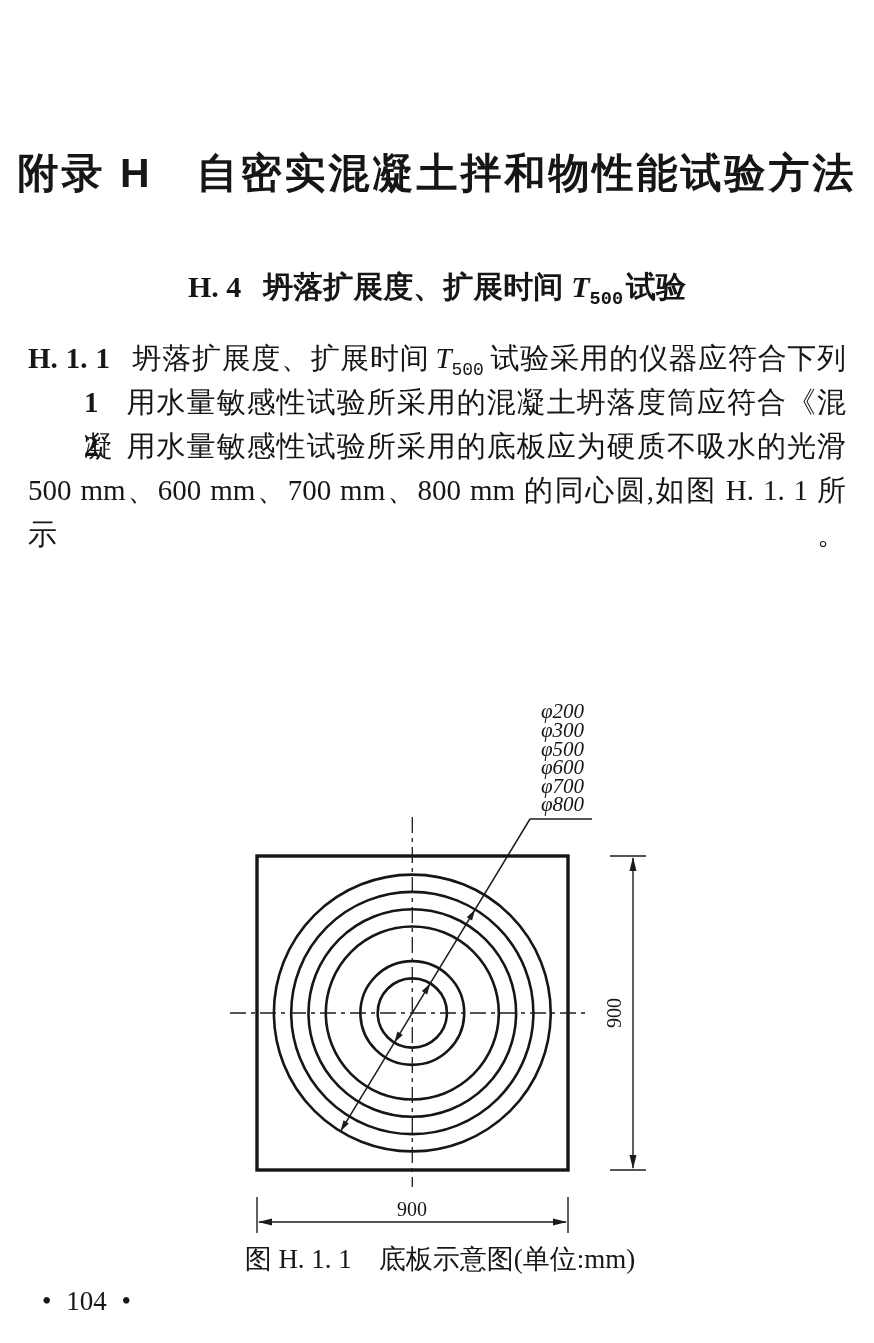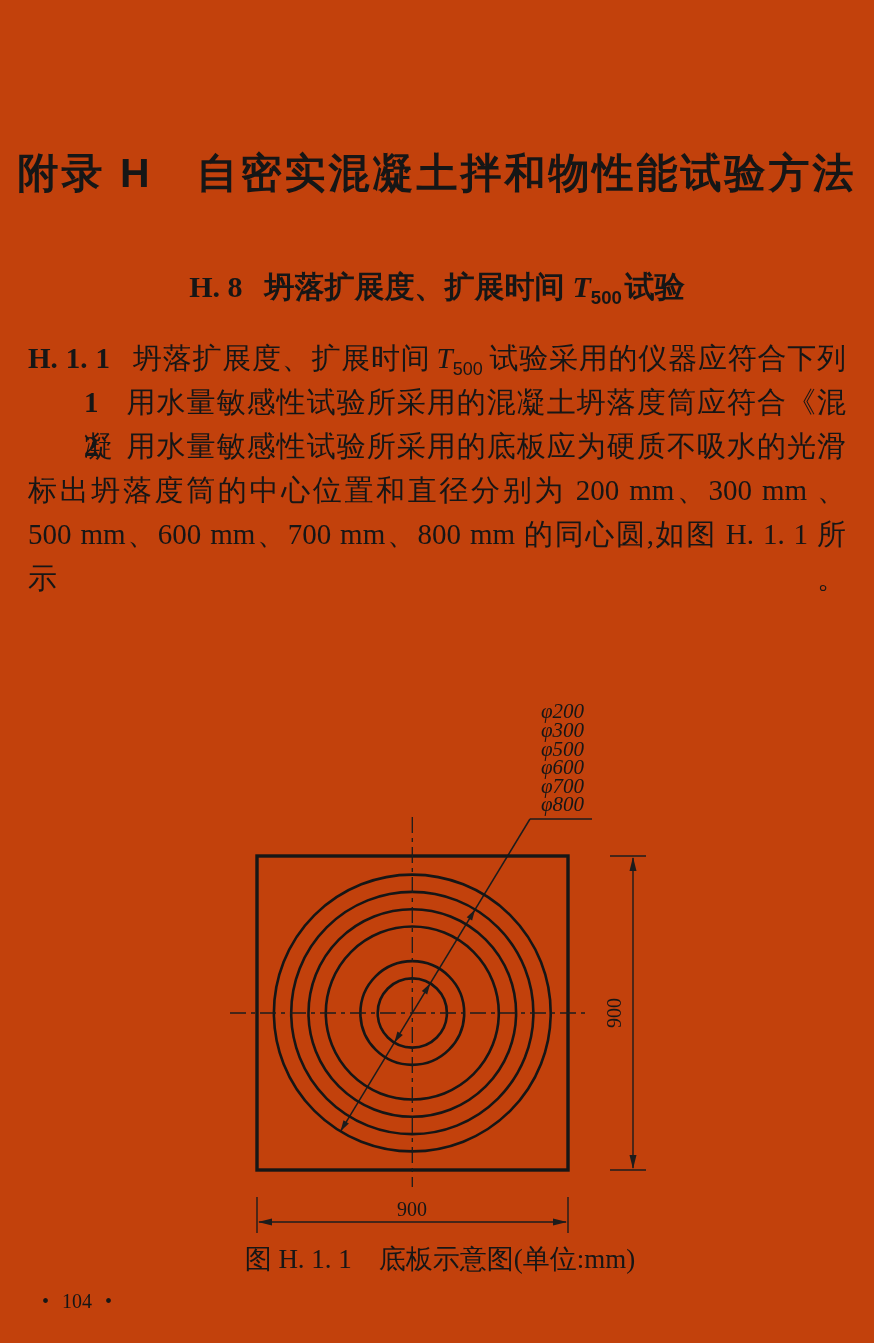--- a/index.html
+++ b/index.html
@@ -1,21 +1,21 @@
 <!DOCTYPE html>
 <html><head>
 <meta charset="utf-8">
 <style>
   html,body { margin:0; padding:0; background:#e8e8e8; }
   .page {
     position: relative;
     width: 874px;
     height: 1343px;
     margin: 0 auto;
-    background: #c2410c;
+    background: #ffffff;
     color: #161616;
     font-family: "Liberation Serif", "DejaVu Serif", serif;
     overflow: hidden;
   }
   .doc-title {
     position: absolute;
     top: 150px; left: 0; width: 874px;
     text-align: center;
     font-family: "Liberation Sans", "DejaVu Sans", sans-serif;
     font-weight: bold;
@@ -36,21 +36,21 @@
   .section-heading .sec-num {
     font-family: "Liberation Serif", "DejaVu Serif", serif;
     margin-right: 22px;
   }
   .sym-t {
     font-family: "Liberation Serif", "DejaVu Serif", serif;
     font-style: italic;
     margin-left: 8px;
   }
   .sym-sub {
-    font-family: Liberation Sans, sans-serif;
+    font-family: Liberation Mono, monospace;
     font-size: 0.62em;
     margin-right: 3px;
   }
   .body-text {
     position: absolute;
     left: 28px; top: 336px;
     width: 818px;
     font-size: 29px;
     line-height: 44px;
   }
@@ -84,47 +84,46 @@
   .fig-caption {
     position: absolute;
     top: 1243px; left: 0; width: 880px;
     text-align: center;
     font-size: 27px;
     line-height: 32px;
   }
   .page-number {
     position: absolute;
     left: 42px; top: 1284px;
-    font-size: 20px;
+    font-size: 27px;
     line-height: 34px;
     word-spacing: 8px;
   }
 </style>
 </head>
 <body>
 
 <div class="page">
 
   <div class="doc-title">附录 H　自密实混凝土拌和物性能试验方法</div>
 
   <div class="section-heading">
-    <span class="sec-num">H. 8</span><span>坍落扩展度、扩展时间</span><span class="sym-t">T</span><sub class="sym-sub">500</sub><span>试验</span>
+    <span class="sec-num">H. 4</span><span>坍落扩展度、扩展时间</span><span class="sym-t">T</span><sub class="sym-sub">500</sub><span>试验</span>
   </div>
 
   <div class="body-text">
     <div class="line fill">
       <span class="clause-label">H. 1. 1</span><span>坍落扩展度、扩展时间</span><span class="sym-t">T</span><sub class="sym-sub">500</sub><span>试验采用的仪器应符合下列</span>
     </div>
     <div class="line fill indent">
       <span class="item-num">1</span><span>用水量敏感性试验所采用的混凝土坍落度筒应符合《混凝</span>
     </div>
     <div class="line fill indent">
       <span class="item-num">2</span><span>用水量敏感性试验所采用的底板应为硬质不吸水的光滑</span>
     </div>
-    <div class="line fill">标出坍落度筒的中心位置和直径分别为 200 mm、300 mm 、</div>
     <div class="line fill">500 mm、600 mm、700 mm、800 mm 的同心圆,如图 H. 1. 1 所示。</div>
   </div>
 
   <svg class="figure-svg" viewBox="0 0 520 560" xmlns="http://www.w3.org/2000/svg">
 
     <text class="dia-label" x="361" y="28">φ200</text>
     <text class="dia-label" x="361" y="47">φ300</text>
     <text class="dia-label" x="361" y="66">φ500</text>
     <text class="dia-label" x="361" y="84">φ600</text>
     <text class="dia-label" x="361" y="103">φ700</text>

